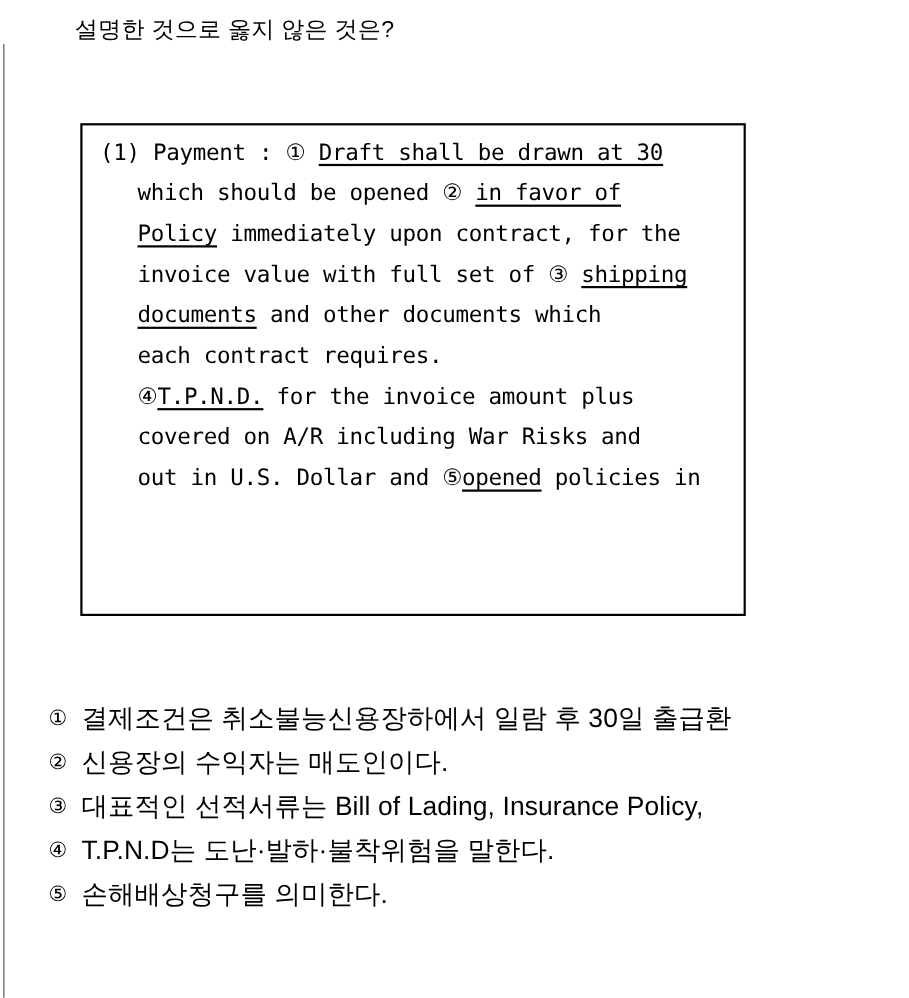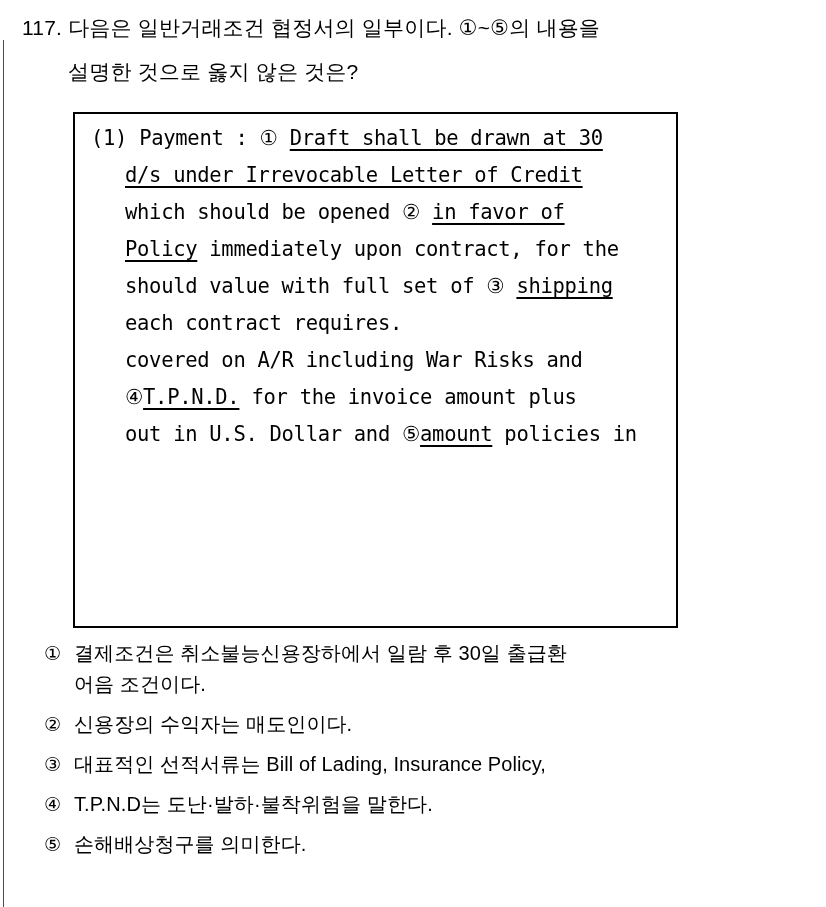--- a/index.html
+++ b/index.html
@@ -45,21 +45,21 @@
   .stem-line.second {
     padding-left: 46px;
   }
 
   
   .passage-box {
     position: absolute;
     left: 73px;
     top: 112px;
     width: 605px;
-    height: 516px;
+    height: 448px;
     border: 2px solid #000000;
     box-sizing: border-box;
     background: #ffffff;
   }
   .passage-inner {
     position: absolute;
     left: 16px;
     top: 6px;
     right: 12px;
   }
@@ -96,59 +96,57 @@
     left: 0;
     top: 0;
     width: 26px;
     font-size: 19px;
     line-height: 31px;
   }
   .choice-body {
     padding-left: 30px;
   }
   .choice-line {
-    font-size: 20px;
+    font-size: 24px;
     line-height: 31px;
     white-space: nowrap;
     letter-spacing: 0.1px;
   }
 </style>
 </head>
 <body>
 
 <div class="margin-rule"></div>
 
 <div class="stem">
-  <div class="stem-line first">117. 다음은 일반거래조건 협정서의 일부이다. ①~⑤의 내용을</div>
   <div class="stem-line second">설명한 것으로 옳지 않은 것은?</div>
 </div>
 
 <div class="passage-box">
   <div class="passage-inner">
     <div id="passage-lines">
         <div class="p-line"><span>(1) </span><span>Payment :</span><span>  ① </span><span class="u">Draft  shall  be  drawn  at  30</span></div>
-        <div class="p-line hang"><span class="u">d/s   under   Irrevocable   Letter   of   Credit</span></div>
         <div class="p-line hang"><span>which  should  be  opened  ② </span><span class="u">in  favor  of</span></div>
         <div class="p-line hang"><span class="u">Policy</span><span> immediately  upon  contract,  for  the</span></div>
-        <div class="p-line hang"><span>should  value  with  full  set  of  ③  </span><span class="u">shipping</span></div>
+        <div class="p-line hang"><span>invoice  value  with  full  set  of  ③  </span><span class="u">shipping</span></div>
+        <div class="p-line hang"><span class="u">documents</span><span>   and   other   documents   which</span></div>
         <div class="p-line hang"><span>each contract requires.</span></div>
+        <div class="p-line hang"><span>④</span><span class="u">T.P.N.D.</span><span>  for   the   invoice   amount   plus</span></div>
         <div class="p-line hang"><span>covered  on  A/R  including  War  Risks  and</span></div>
-        <div class="p-line hang"><span>④</span><span class="u">T.P.N.D.</span><span>  for   the   invoice   amount   plus</span></div>
-        <div class="p-line hang"><span>out in U.S. Dollar and ⑤</span><span class="u">amount</span><span> policies in</span></div>
+        <div class="p-line hang"><span>out in U.S. Dollar and ⑤</span><span class="u">opened</span><span> policies in</span></div>
       </div>
   </div>
 </div>
 
 <div class="choices">
   <div id="choices-list">
       <div class="choice">
         <div class="choice-marker">①</div>
         <div class="choice-body">
           <div class="choice-line">결제조건은 취소불능신용장하에서 일람 후 30일 출급환</div>
-          <div class="choice-line">어음 조건이다.</div>
         </div>
       </div>
       <div class="choice">
         <div class="choice-marker">②</div>
         <div class="choice-body">
           <div class="choice-line">신용장의 수익자는 매도인이다.</div>
         </div>
       </div>
       <div class="choice">
         <div class="choice-marker">③</div>

